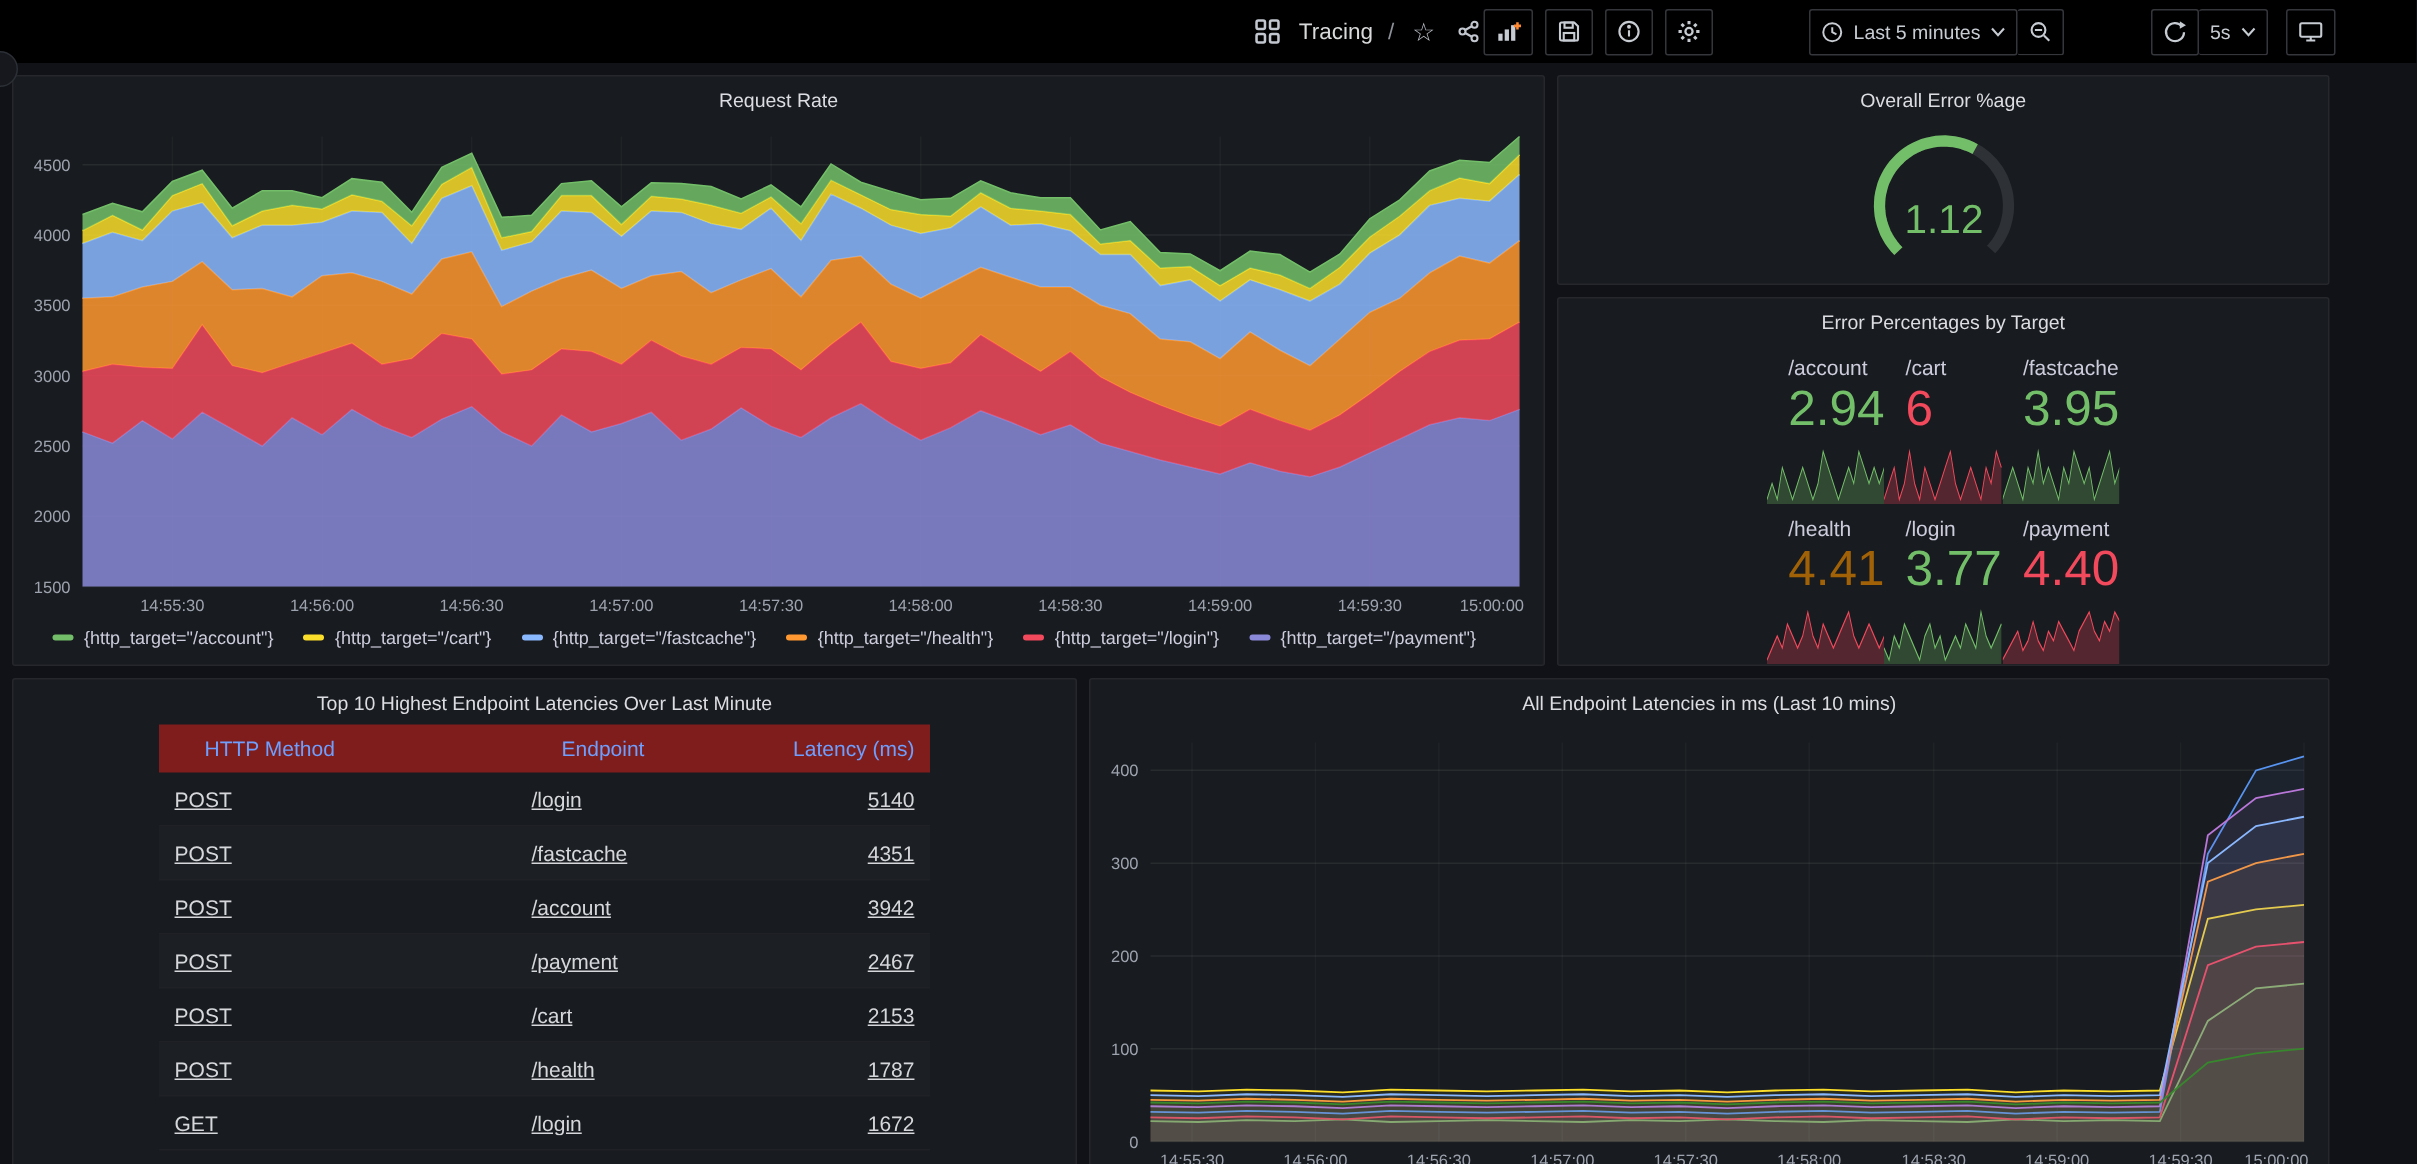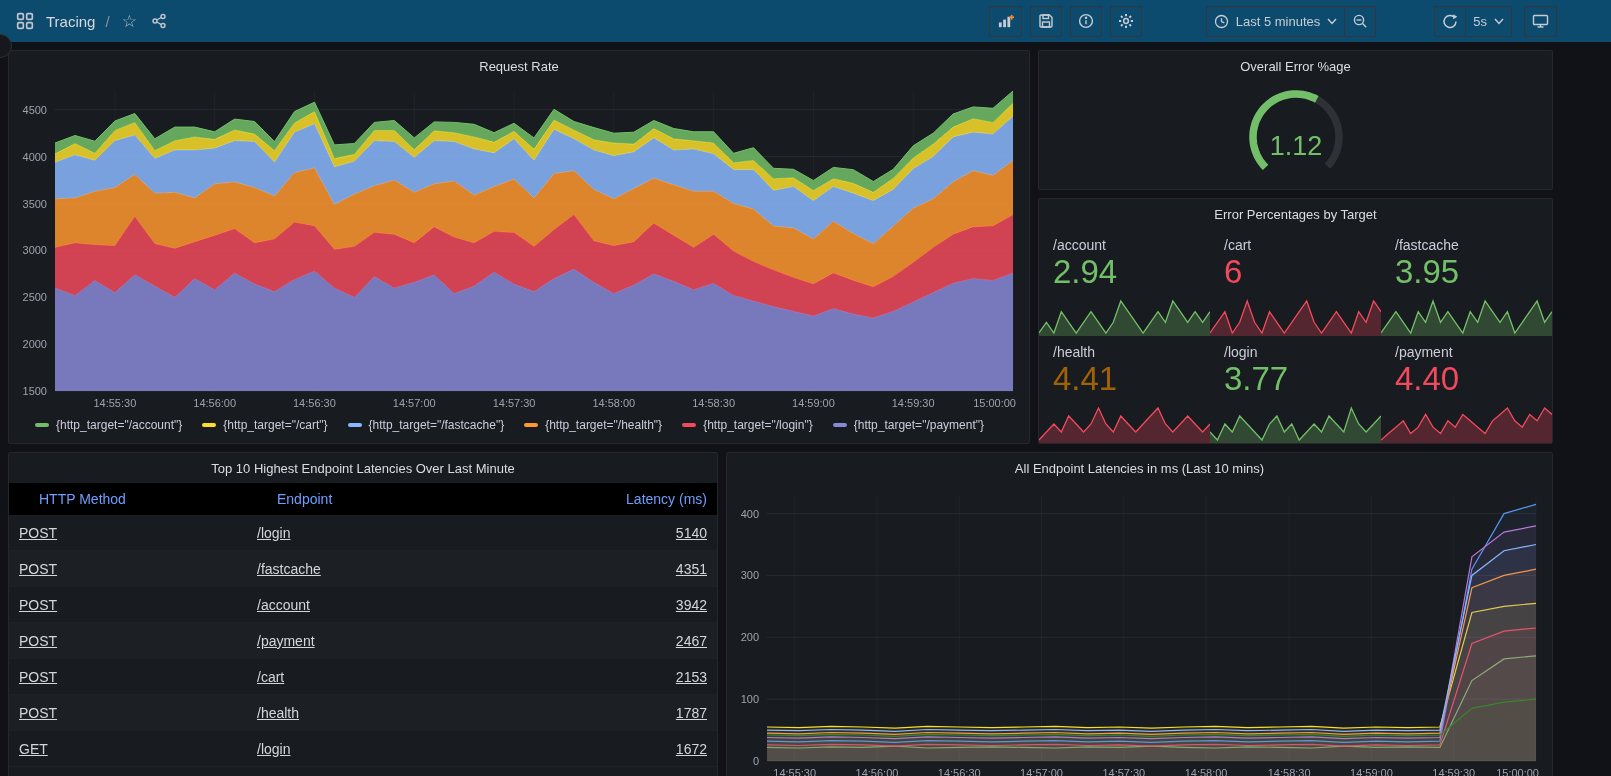--- a/index.html
+++ b/index.html
@@ -4,22 +4,22 @@
 <style>
   * { box-sizing: border-box; margin: 0; padding: 0; }
   html,body { width:1611px; height:776px; overflow:hidden; }
   body {
     background:#111217; color:#ccccdc;
     font-family:"Liberation Sans","DejaVu Sans",sans-serif;
     position:relative;
   }
   
   .navbar {
-    height:42px; background:#0c4a6e; display:flex; align-items:center;
-    justify-content:space-between; padding:0 54px 0 14px;
+    height:42px; background:#000000; display:flex; align-items:center;
+    justify-content:flex-end; padding:0 54px 0 14px;
   }
   .nav-left { display:flex; align-items:center; gap:10px; }
   .crumb { font-size:15px; color:#d8d9da; cursor:pointer; }
   .crumb-sep { color:#8e929a; font-size:15px; }
   .dash-title { font-size:15px; color:#d8d9da; font-weight:400; }
   .icon-btn { display:flex; align-items:center; justify-content:center; cursor:pointer; background:none; border:none; color:#c2c7cf; padding:2px; }
   .nav-right { display:flex; align-items:center; gap:8px; }
   .tool-btn {
     height:31px; min-width:31px; padding:0 7px; border:1px solid #34363c; border-radius:2px;
     background:transparent; display:flex; align-items:center; justify-content:center; gap:7px;
@@ -32,21 +32,21 @@
     position:absolute; left:-12px; top:34px; width:24px; height:24px; border-radius:50%;
     background:#16181d; border:1px solid #2c2f36; cursor:pointer; z-index:5;
   }
   
   .dash { padding:8px 58px 0 8px; display:flex; flex-direction:column; gap:8px; }
   .row { display:flex; gap:8px; }
   .row1 { height:394px; }
   .row2 { height:332px; }
   .panel {
     background:#181b1f; border:1px solid #25272c; border-radius:2px;
-    display:flex; flex-direction:column; position:relative; overflow:hidden;
+    display:flex; flex-direction:column; position:relative; overflow:hidden;align-items:center;
   }
   .panel-header {
     height:30px; flex:none; display:flex; align-items:center; justify-content:center;
     font-size:13px; font-weight:500; color:#dcdde3; cursor:pointer;
   }
   .panel-body { flex:1; min-height:0; position:relative; display:flex; flex-direction:column; }
   #panel-request-rate { width:1022px; flex:none; }
   .right-col { width:515px; flex:none; display:flex; flex-direction:column; gap:8px; }
   #panel-gauge { height:140px; flex:none; }
   #panel-stats { flex:1; }
@@ -61,21 +61,21 @@
   
   .gauge-wrap { flex:1; display:flex; align-items:center; justify-content:center; }
   
   .stats-grid { display:grid; grid-template-columns:repeat(3,1fr); grid-template-rows:repeat(2,1fr); width:100%; height:100%; }
   .stat-cell { position:relative; padding:8px 0 0 14px; overflow:hidden; }
   .stat-label { font-size:14px; color:#ccccdc; }
   .stat-value { font-size:33px; font-weight:500; line-height:1.15; }
   .stat-spark { position:absolute; left:0; right:0; bottom:0; height:42px; width:100%; }
   
   .gtable { display:flex; flex-direction:column; flex:1; min-height:0; font-size:14px; }
-  .thead { display:grid; grid-template-columns:238px 1fr 180px; background:#000000; flex:none;padding-left:20px; }
+  .thead { display:grid; grid-template-columns:238px 1fr 180px; background:#7f1d1d; flex:none;padding-left:20px; }
   .th { padding:8px 10px; color:#6e9fff; cursor:pointer; }
   .th.right { text-align:right; }
   .trow { display:grid; grid-template-columns:238px 1fr 180px; height:36px; align-items:center; border-bottom:1px solid #1f2126; }
   .trow.odd { background:rgba(255,255,255,0.02); }
   .tcell { padding:0 10px; overflow:hidden; white-space:nowrap; }
   .tcell.latency { text-align:right; }
   .tlink { color:#d5d7db; text-decoration:underline; cursor:pointer; }
 </style>
 </head>
 <body>

